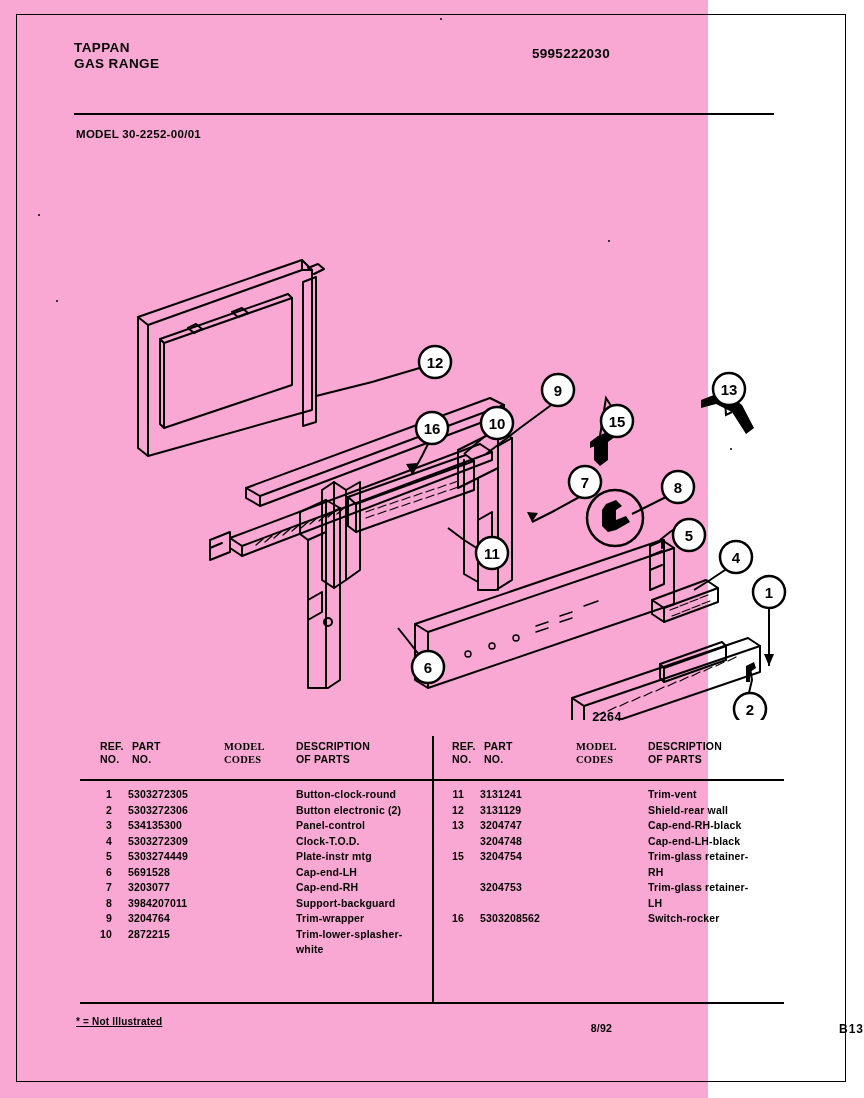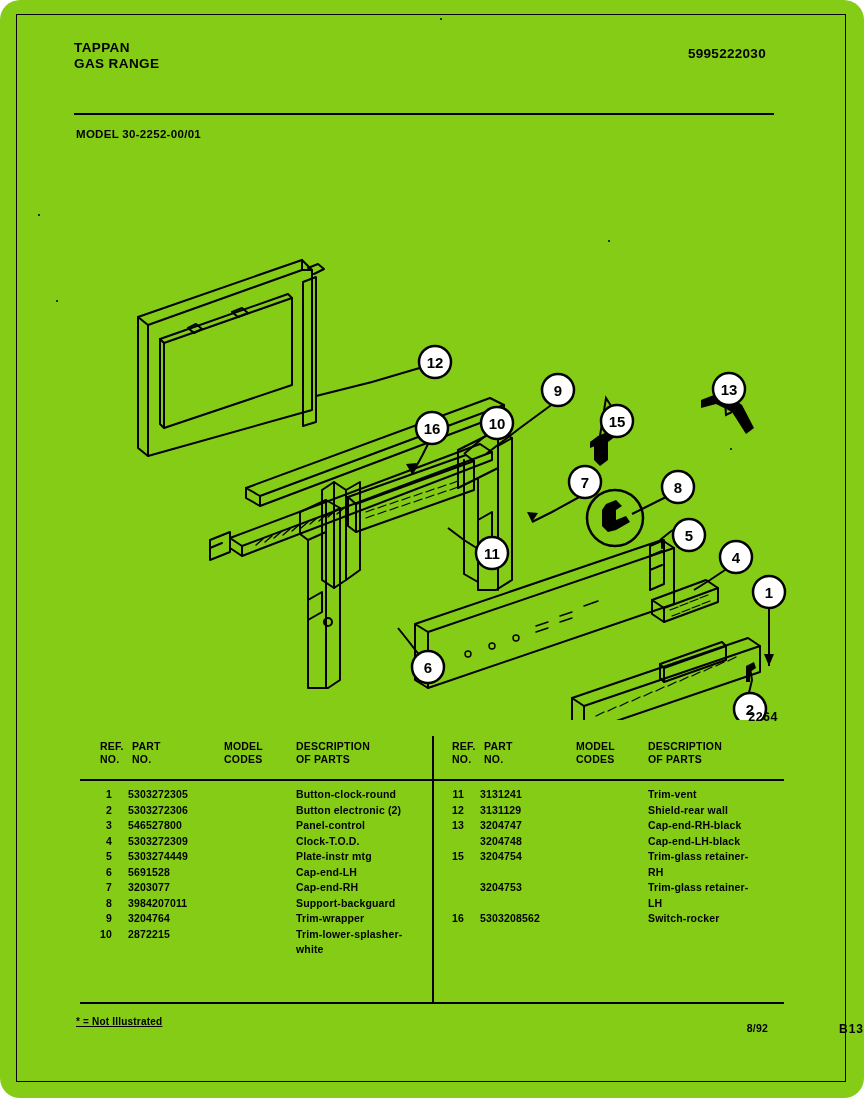--- a/index.html
+++ b/index.html
@@ -11,24 +11,23 @@
     width: 864px;
     height: 1098px;
     font-family: "Liberation Sans", sans-serif;
     color: #000000;
     position: relative;
     overflow: hidden;
   }
   .page {
     position: absolute;
     left: 0; top: 0;
-    width: 864px;
+    width: 708px;
     height: 1098px;
-    background: #84cc16;
-    border-radius: 20px;
+    background: #f9a8d4;
   }
   
   .page-frame {
     position: absolute;
     left: 16px; top: 14px;
     width: 830px;
     height: 1068px;
     border: 1px solid #000;
     box-sizing: border-box;
   }
@@ -130,21 +129,21 @@
     position: absolute;
     top: 4px;
     font-weight: bold;
     font-size: 10.5px;
     line-height: 1.28;
     letter-spacing: 0.2px;
     white-space: pre-line;
   }
   .hdr-ref   { left: 20px; }
   .hdr-part  { left: 52px; }
-  .hdr-model { left: 144px; }
+  .hdr-model { left: 144px; font-family: Liberation Serif, serif; }
   .hdr-desc  { left: 216px; }
   .rows {
     position: absolute;
     left: 0; top: 52px;
     width: 352px;
   }
   .prow {
     position: relative;
     height: 15.5px;
     font-size: 10.5px;
@@ -530,21 +529,21 @@
             <span class="desc">Button-clock-round</span>
           </div>
           <div class="prow">
             <span class="ref">2</span>
             <span class="part">5303272306</span>
             <span class="model"></span>
             <span class="desc">Button electronic (2)</span>
           </div>
           <div class="prow">
             <span class="ref">3</span>
-            <span class="part">546527800</span>
+            <span class="part">534135300</span>
             <span class="model"></span>
             <span class="desc">Panel-control</span>
           </div>
           <div class="prow">
             <span class="ref">4</span>
             <span class="part">5303272309</span>
             <span class="model"></span>
             <span class="desc">Clock-T.O.D.</span>
           </div>
           <div class="prow">

